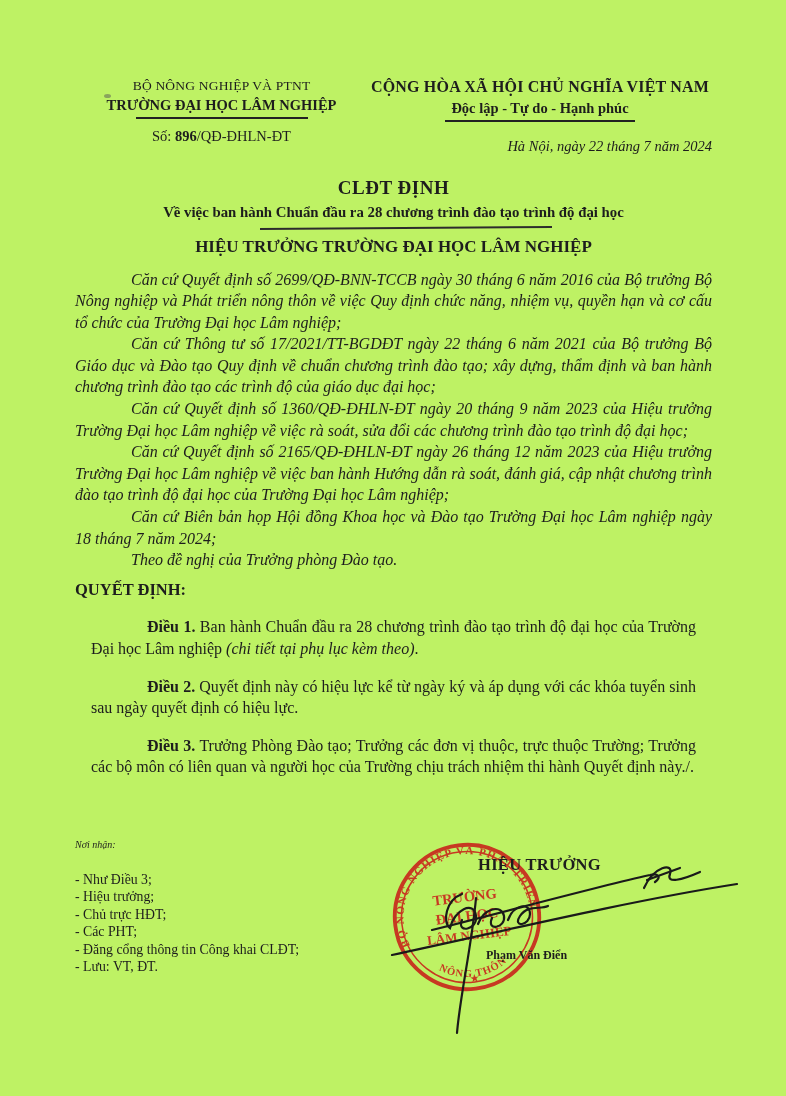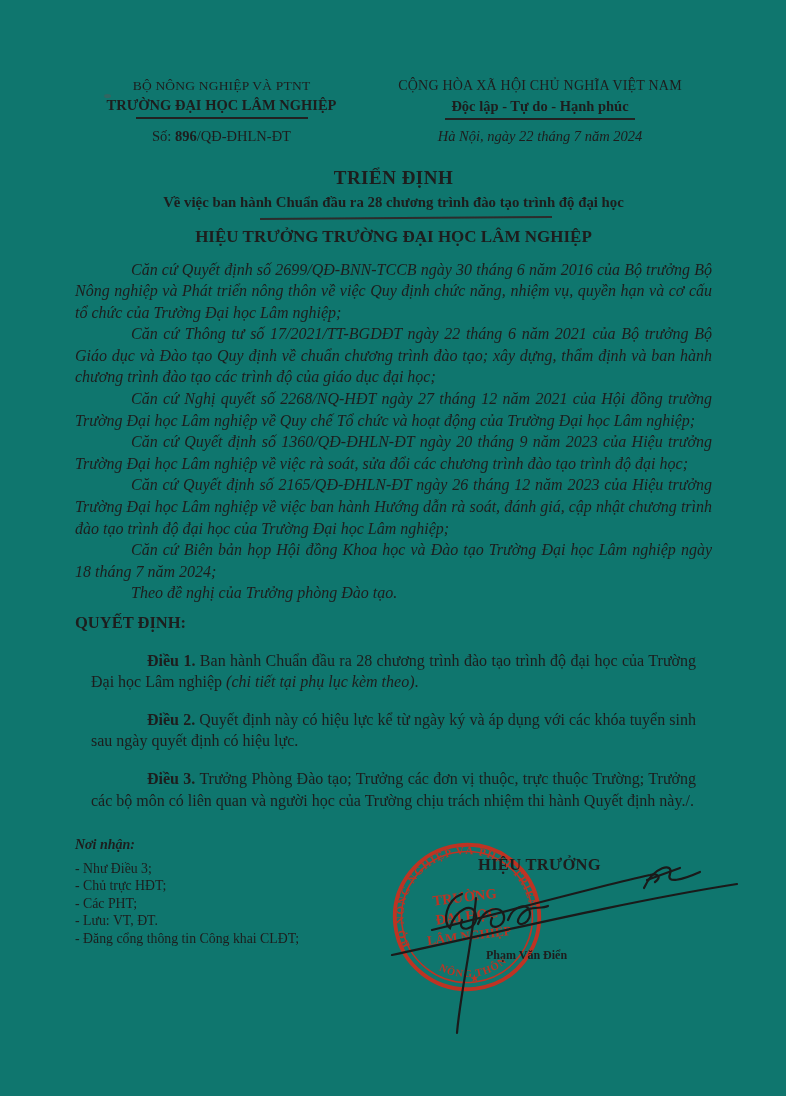--- a/index.html
+++ b/index.html
@@ -1,48 +1,48 @@
 <!DOCTYPE html>
 <html lang="vi"><head>
 <meta charset="utf-8">
 <style>
   html,body{margin:0;padding:0;background:#ffffff;}
   .page{
     width:786px;height:1096px;position:relative;overflow:hidden;
-    background:#0f766e;box-sizing:border-box;
+    background:#bef264;box-sizing:border-box;
     padding:78px 74px 0 75px;
     font-family:"Liberation Serif","DejaVu Serif",serif;
     color:#1d1d1d;
   }
   
   .doc-header{display:flex;}
   .hdr-left{width:46%;text-align:center;}
   .hdr-right{width:54%;text-align:center;}
   .hl1{font-size:13.5px;letter-spacing:.2px;}
   .hl2{font-size:14.5px;font-weight:bold;margin-top:3px;}
   .hl-rule{width:172px;height:1.5px;background:#222;margin:3px auto 0;}
   .hl3{font-size:14.5px;margin-top:9px;}
-  .hr1{font-size:14px;font-weight:normal;letter-spacing:.2px;}
+  .hr1{font-size:16px;font-weight:bold;letter-spacing:.2px;}
   .hr2{font-size:14.5px;font-weight:bold;margin-top:4px;}
   .hr-rule{width:190px;height:1.5px;background:#222;margin:3px auto 0;}
-  .hr3{font-size:14.5px;font-style:italic;margin-top:8px;}
+  .hr3{font-size:14.5px;font-style:italic;margin-top:16px;text-align:right;}
   
   .title-block{text-align:center;margin-top:22px;}
   .t-main{font-size:19px;font-weight:bold;letter-spacing:.5px;}
   .t-sub{font-size:14.8px;font-weight:bold;margin-top:5px;}
   .t-rule{width:292px;height:2px;background:#2c2c2c;margin:6px auto 8px;transform:translateX(12px) rotate(-.4deg);}
   .t-issuer{font-size:17px;font-weight:bold;}
   
   .body-text{margin-top:12px;font-size:16px;line-height:21.6px;text-align:justify;}
   .can-cu{margin:0;text-indent:56px;font-style:italic;}
   .decide-heading{text-align:left;font-weight:bold;font-size:16.5px;margin:8px 0 6px;text-indent:0;}
   .article{margin:16px;text-indent:56px;}
   
   .recipients{position:absolute;left:75px;top:836px;font-size:13.8px;line-height:17.5px;z-index:2;}
-  .recipients-heading{font-weight:bold;font-style:italic;font-size:14px;margin-bottom:6px;}
+  .recipients-heading{font-weight:normal;font-style:italic;font-size:10px;margin-bottom:17px;}
   .sig-title{position:absolute;left:478px;top:855px;width:186px;text-align:left;
              font-weight:bold;font-size:16.5px;letter-spacing:.3px;z-index:2;}
   .sig-name{position:absolute;left:486px;top:948px;width:162px;text-align:left;
             font-weight:bold;font-size:12px;z-index:2;}
   .stamp{position:absolute;left:390px;top:840px;width:154px;height:154px;z-index:1;
          opacity:.95;transform:rotate(-7deg);}
   .stamp text{font-family:"Liberation Serif","DejaVu Serif",serif;font-weight:bold;}
   .signature{position:absolute;left:362px;top:836px;z-index:3;pointer-events:none;}
   .speck{position:absolute;left:104px;top:94px;width:7px;height:4px;background:#555;
          border-radius:50%;opacity:.5;}
@@ -62,49 +62,49 @@
     </div>
     <div class="hdr-right">
       <div class="hr1">CỘNG HÒA XÃ HỘI CHỦ NGHĨA VIỆT NAM</div>
       <div class="hr2">Độc lập - Tự do - Hạnh phúc</div>
       <div class="hr-rule"></div>
       <div class="hr3">Hà Nội, ngày 22 tháng 7 năm 2024</div>
     </div>
   </div>
 
   <div class="title-block">
-    <div class="t-main">TRIỂN ĐỊNH</div>
+    <div class="t-main">CLĐT ĐỊNH</div>
     <div class="t-sub">Về việc ban hành Chuẩn đầu ra 28 chương trình đào tạo trình độ đại học</div>
     <div class="t-rule"></div>
     <div class="t-issuer">HIỆU TRƯỞNG TRƯỜNG ĐẠI HỌC LÂM NGHIỆP</div>
   </div>
 
   <div class="body-text">
     <p class="can-cu">Căn cứ Quyết định số 2699/QĐ-BNN-TCCB ngày 30 tháng 6 năm 2016 của Bộ trưởng Bộ Nông nghiệp và Phát triển nông thôn về việc Quy định chức năng, nhiệm vụ, quyền hạn và cơ cấu tổ chức của Trường Đại học Lâm nghiệp;</p>
     <p class="can-cu">Căn cứ Thông tư số 17/2021/TT-BGDĐT ngày 22 tháng 6 năm 2021 của Bộ trưởng Bộ Giáo dục và Đào tạo Quy định về chuẩn chương trình đào tạo; xây dựng, thẩm định và ban hành chương trình đào tạo các trình độ của giáo dục đại học;</p>
-    <p class="can-cu">Căn cứ Nghị quyết số 2268/NQ-HĐT ngày 27 tháng 12 năm 2021 của Hội đồng trường Trường Đại học Lâm nghiệp về Quy chế Tổ chức và hoạt động của Trường Đại học Lâm nghiệp;</p>
     <p class="can-cu">Căn cứ Quyết định số 1360/QĐ-ĐHLN-ĐT ngày 20 tháng 9 năm 2023 của Hiệu trưởng Trường Đại học Lâm nghiệp về việc rà soát, sửa đổi các chương trình đào tạo trình độ đại học;</p>
     <p class="can-cu">Căn cứ Quyết định số 2165/QĐ-ĐHLN-ĐT ngày 26 tháng 12 năm 2023 của Hiệu trưởng Trường Đại học Lâm nghiệp về việc ban hành Hướng dẫn rà soát, đánh giá, cập nhật chương trình đào tạo trình độ đại học của Trường Đại học Lâm nghiệp;</p>
     <p class="can-cu">Căn cứ Biên bản họp Hội đồng Khoa học và Đào tạo Trường Đại học Lâm nghiệp ngày 18 tháng 7 năm 2024;</p>
     <p class="can-cu">Theo đề nghị của Trưởng phòng Đào tạo.</p>
 
     <p class="decide-heading">QUYẾT ĐỊNH:</p>
 
     <p class="article"><b>Điều 1.</b><span> Ban hành Chuẩn đầu ra 28 chương trình đào tạo trình độ đại học của Trường Đại học Lâm nghiệp </span><i>(chi tiết tại phụ lục kèm theo)</i><span>.</span></p>
     <p class="article"><b>Điều 2.</b><span> Quyết định này có hiệu lực kể từ ngày ký và áp dụng với các khóa tuyển sinh sau ngày quyết định có hiệu lực.</span><i></i><span></span></p>
     <p class="article"><b>Điều 3.</b><span> Trưởng Phòng Đào tạo; Trưởng các đơn vị thuộc, trực thuộc Trường; Trưởng các bộ môn có liên quan và người học của Trường chịu trách nhiệm thi hành Quyết định này./.</span><i></i><span></span></p>
   </div>
 
   <div class="recipients">
     <div class="recipients-heading">Nơi nhận:</div>
     <div>- Như Điều 3;</div>
+    <div>- Hiệu trưởng;</div>
     <div>- Chủ trực HĐT;</div>
     <div>- Các PHT;</div>
+    <div>- Đăng cổng thông tin Công khai CLĐT;</div>
     <div>- Lưu: VT, ĐT.</div>
-    <div>- Đăng cổng thông tin Công khai CLĐT;</div>
   </div>
 
   <div class="sig-title">HIỆU TRƯỞNG</div>
   <div class="sig-name">Phạm Văn Điển</div>
 
   <svg class="stamp" viewBox="0 0 160 160">
     <circle cx="80" cy="80" r="75" fill="none" stroke="#c8301f" stroke-width="4"></circle>
     <circle cx="80" cy="80" r="68" fill="none" stroke="#c8301f" stroke-width="1.6"></circle>
     <defs>
       <path id="arcTop" d="M 19.5 107 A 66 66 0 1 1 140.5 107" fill="none"></path>

